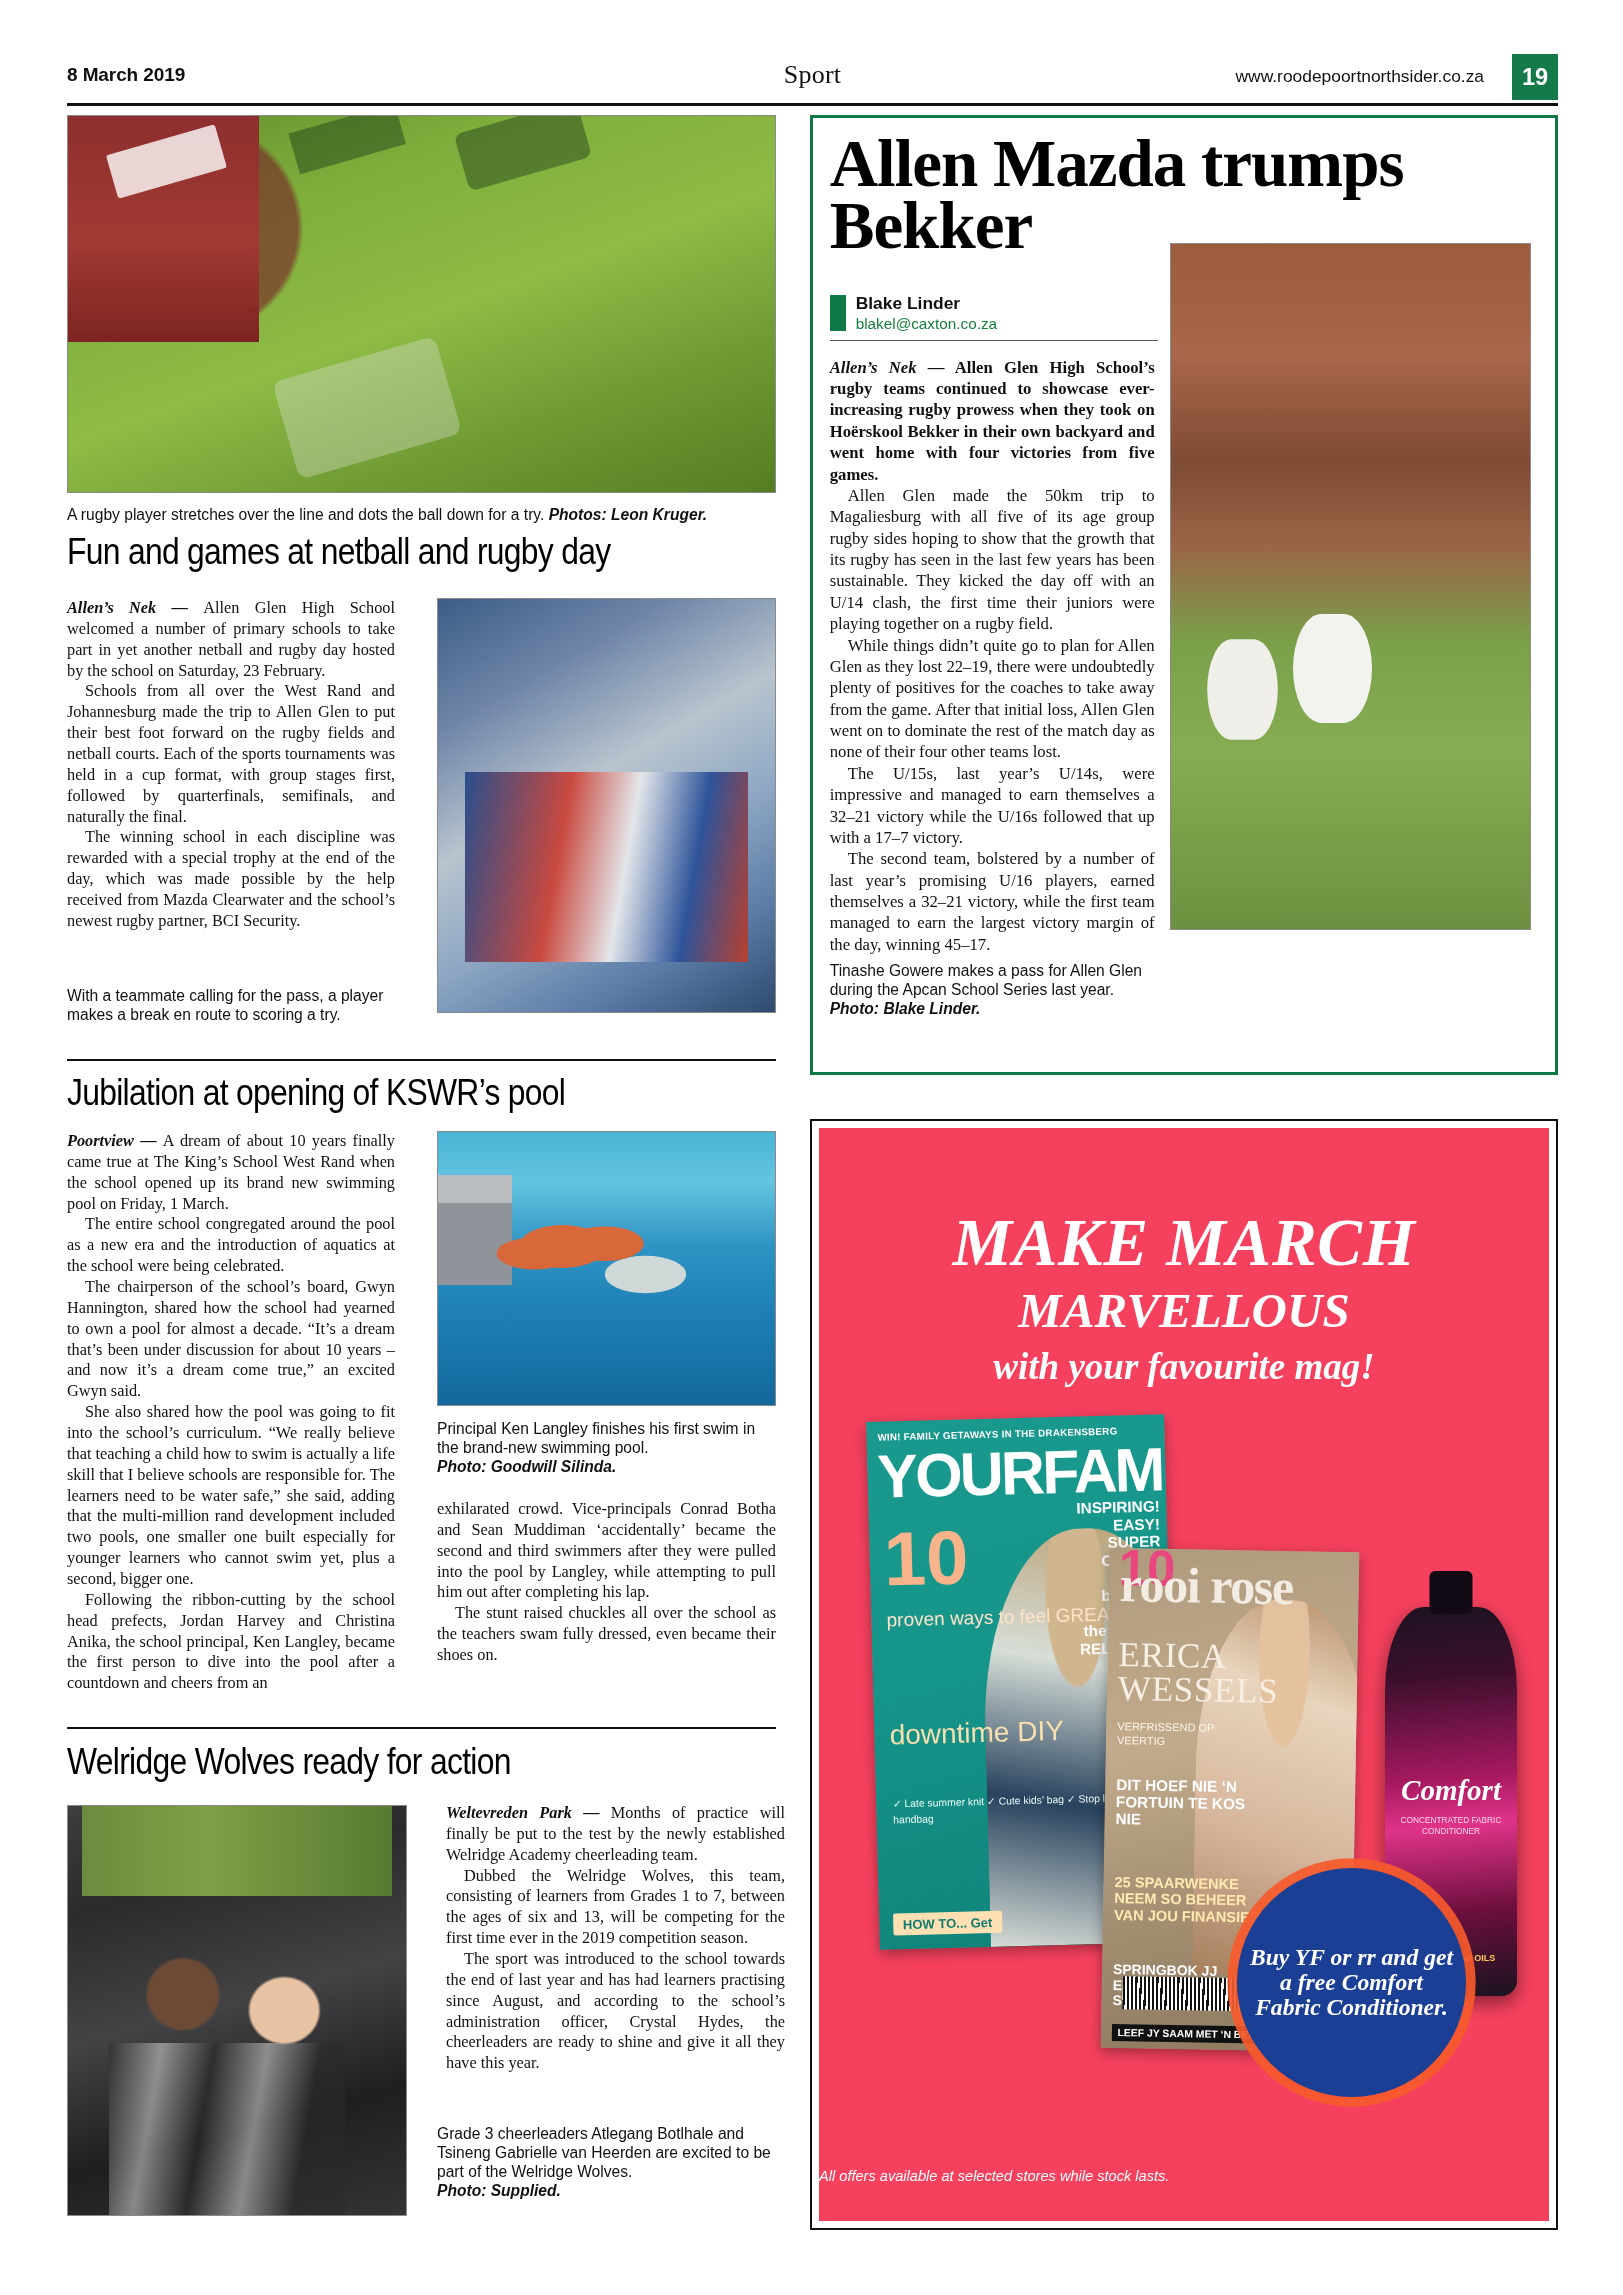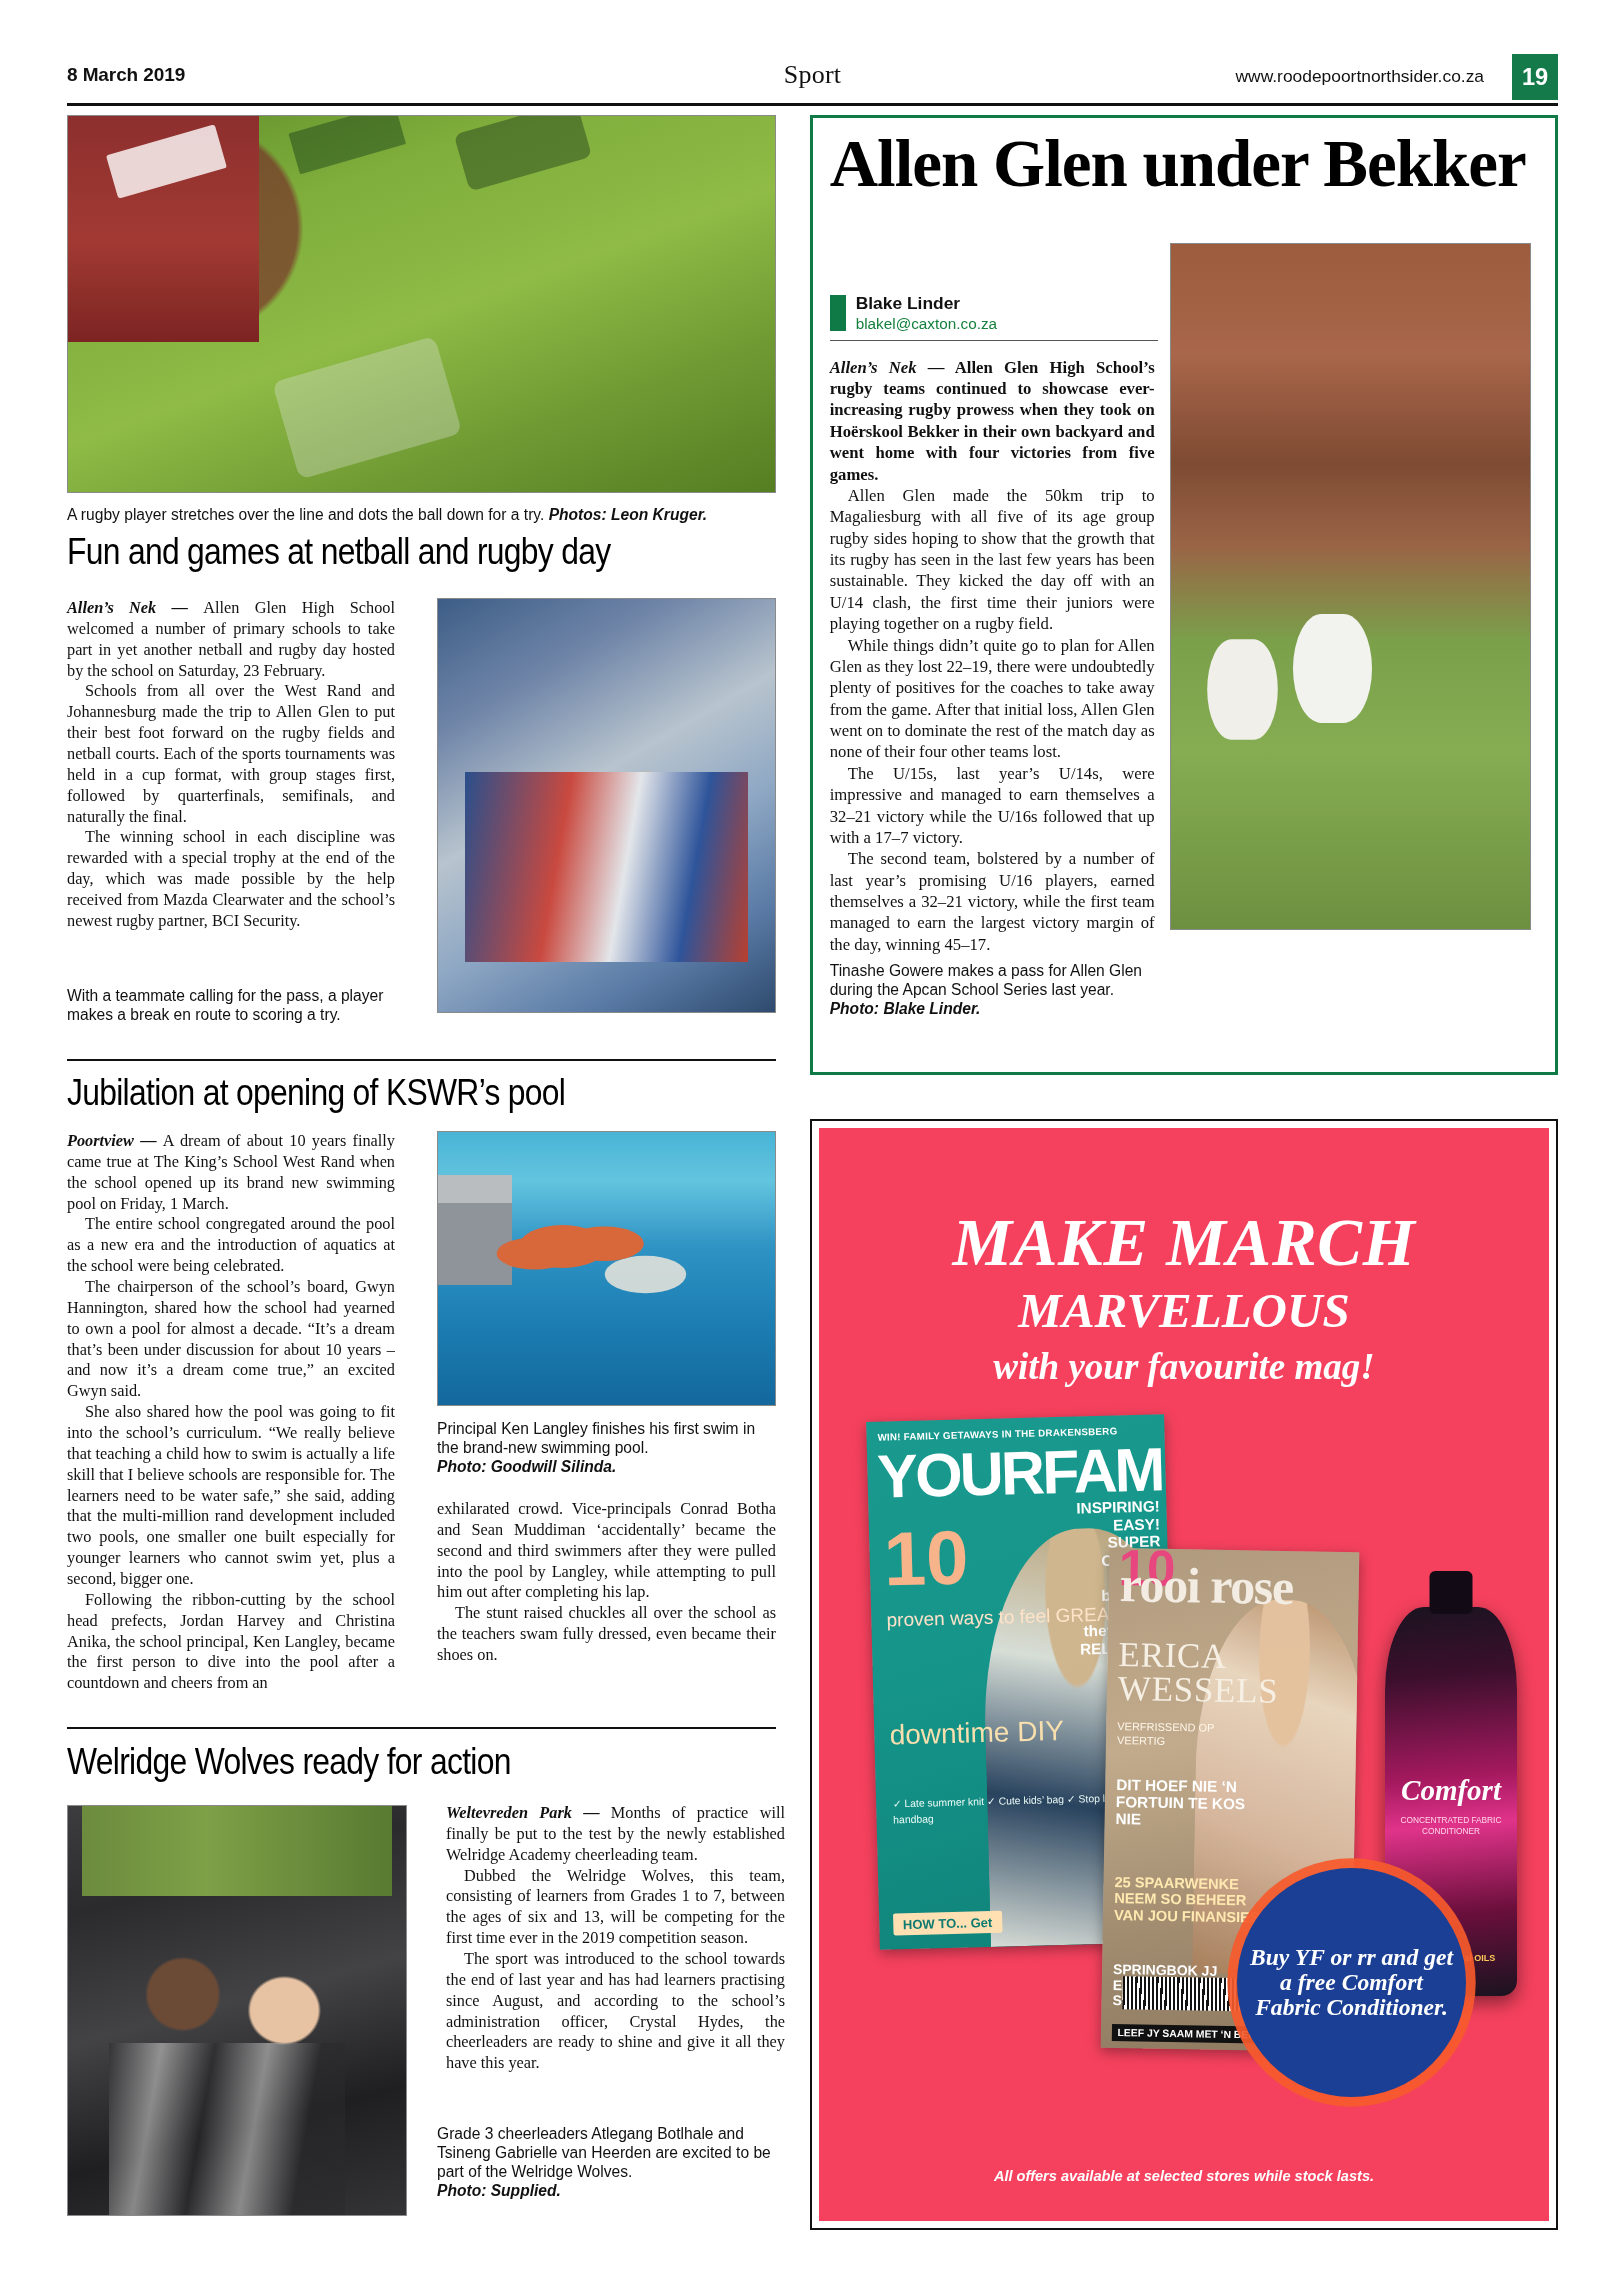--- a/index.html
+++ b/index.html
@@ -267,23 +267,22 @@
   }
   .ad-l3 {
     position: absolute; left: 0; right: 0; top: 217px;
     text-align: center;
     font-family: "Liberation Serif", serif;
     font-style: italic; font-weight: 700;
     font-size: 37px; color: #fff;
   }
   .ad-disclaimer {
     position: absolute; left: 0; right: 0; bottom: 37px;
-    text-align: center;
-    font-family: "Liberation Sans", sans-serif;
-    font-style: italic; font-weight: 700;
+    font-family: "Liberation Sans", sans-serif;
+    font-style: italic; font-weight: 400;
     font-size: 14.6px; color: #fff;
   }
 
   
   .mag {
     position: absolute; overflow: hidden;
     box-shadow: 0 4.2px 12.5px rgba(0,0,0,.35);
   }
   .mag-yf {
     left: 54px; top: 290px; width: 298px; height: 528px;
@@ -513,21 +512,21 @@
   </div>
 
   <div class="caption" style="position:absolute; left:437px; top:2124px; width:339px;">
     <span>Grade 3 cheerleaders Atlegang Botlhale and Tsineng Gabrielle van Heerden are excited to be part of the Welridge Wolves.</span><br>
     <span class="credit">Photo: Supplied.</span>
   </div>
 
   <div class="story-box">
     <div class="sb-inner">
 
-      <div class="sb-headline">Allen Glen under Bekker</div>
+      <div class="sb-headline">Allen Mazda trumps Bekker</div>
 
       <div class="byline">
         <div class="byline-chip"></div>
         <div class="byline-name">Blake Linder</div>
         <div class="byline-mail">blakel@caxton.co.za</div>
         <div class="byline-rule"></div>
       </div>
 
       <div class="sb-col body-text">
         <p class="first"><span class="lede">Allen’s Nek</span><span class="dash"> — </span><span class="dash">Allen Glen High School’s rugby teams continued to showcase ever-increasing rugby prowess when they took on Hoërskool Bekker in their own backyard and went home with four victories from five games.</span></p>

